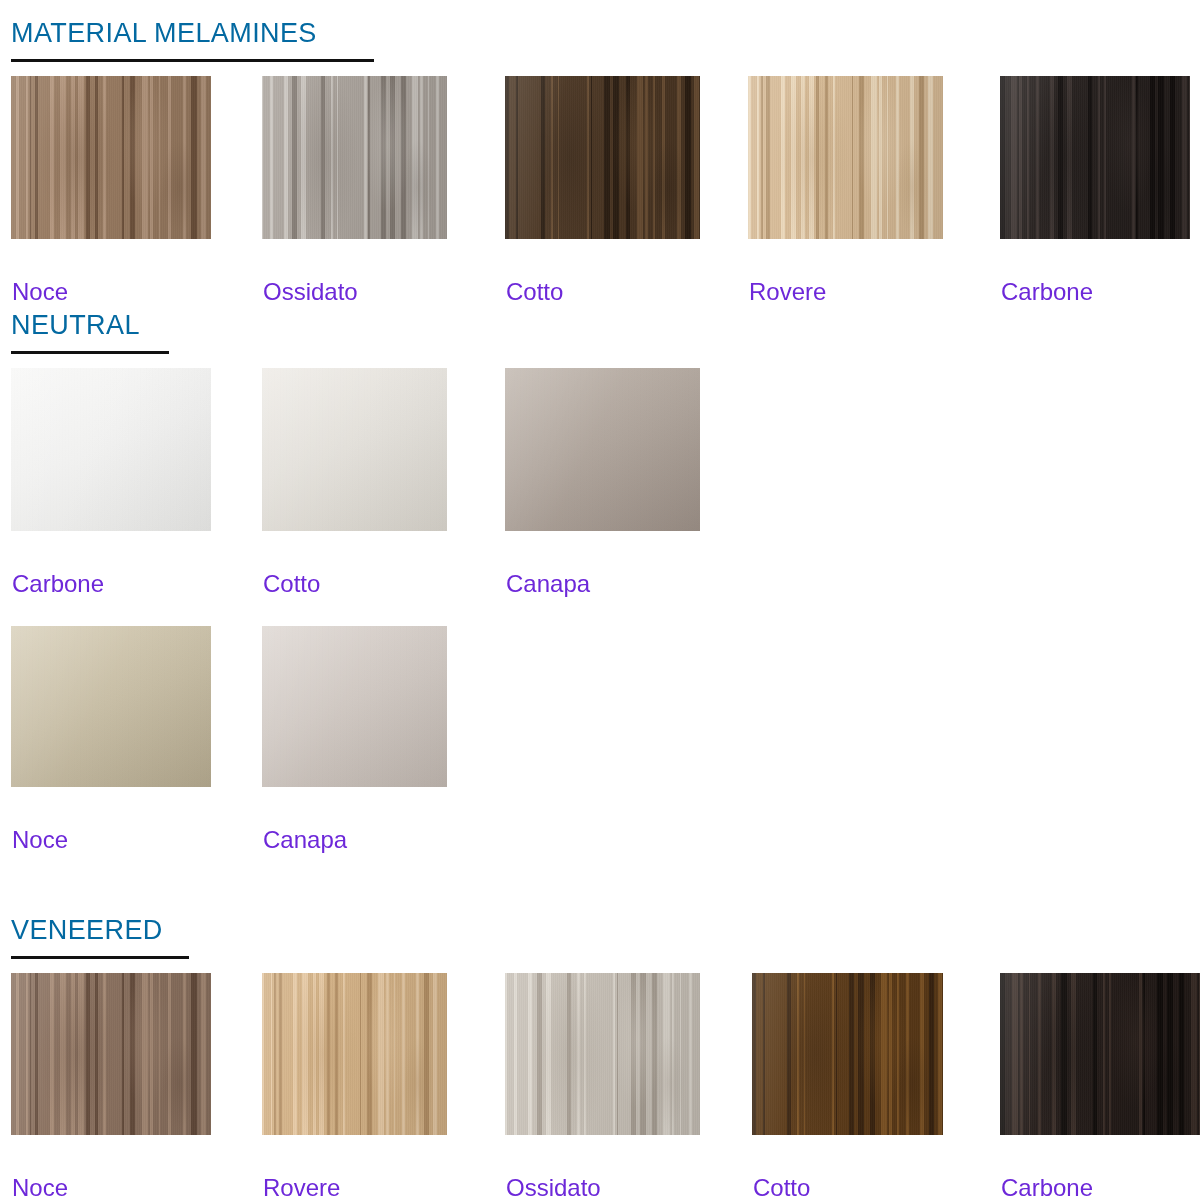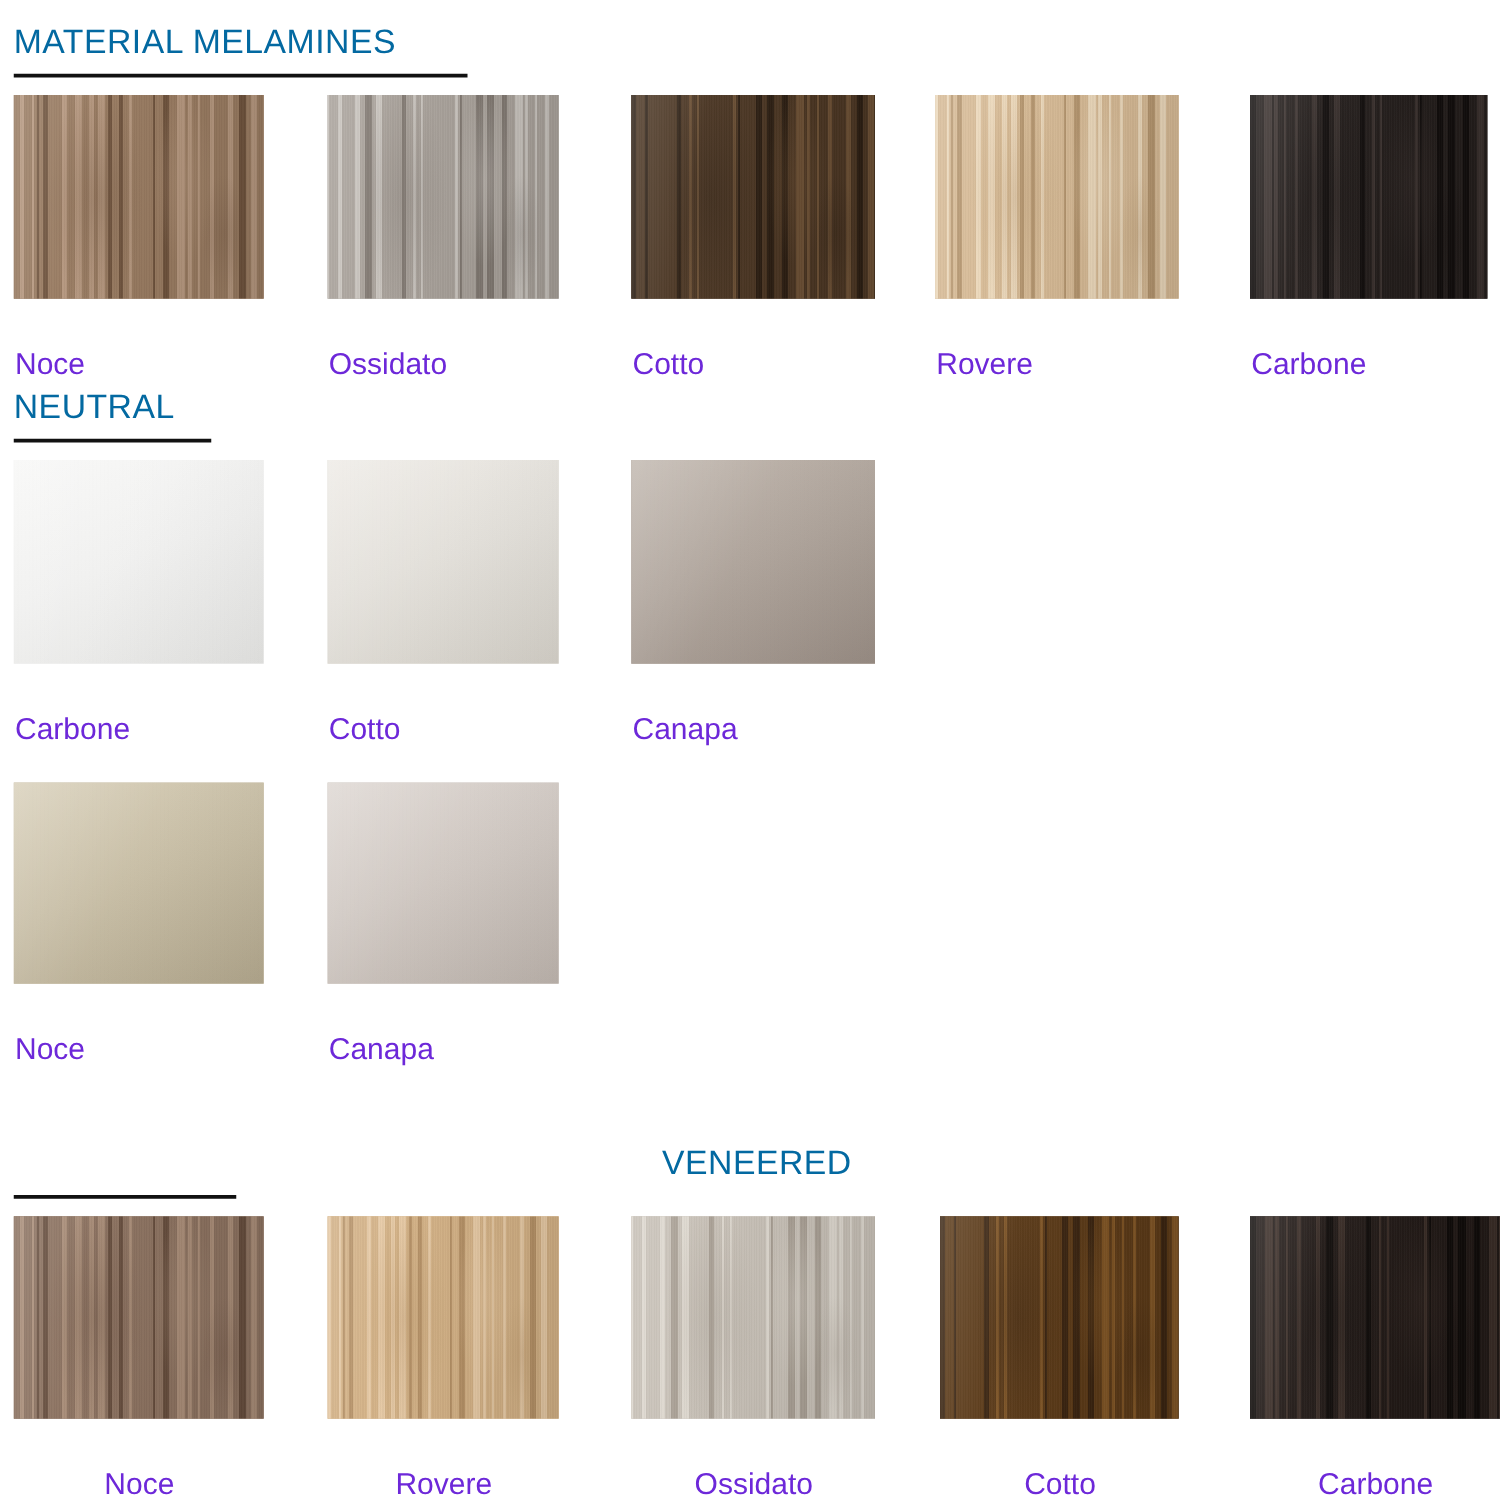--- a/index.html
+++ b/index.html
@@ -184,21 +184,21 @@
         <div class="cell" style="left: 262px; width: 185px;">
           <div class="chip solid" title="Canapa" style="width: 185px; height: 161px; background: rgb(206, 198, 192);">
             <div class="grain" style="background-image: linear-gradient(160deg, rgb(220, 213, 208) 0%, rgb(206, 198, 192) 48%, rgb(187, 178, 171) 100%); background-size: auto;"></div>
             <div class="speck"></div>
             <div class="sheen"></div>
           </div>
           <div class="caption">Canapa</div>
         </div>
       </div>
     </div>
-    <div class="section" style="top: 915px; text-align: center;">
+    <div class="section" style="top: 915px;">
       <div class="sec-head"><span class="sec-title">VENEERED</span><span class="sec-rule" style="width: 178px;"></span></div>
       <div class="row">
         <div class="cell" style="left: 11px; width: 200px;">
           <div class="chip" title="Noce" style="width: 200px; height: 162px; background: rgb(138, 112, 94);">
             <div class="grain" style="background-image: radial-gradient(26% 78% at 33% 50%, rgba(101, 76, 60, 0.333) 0%, rgba(101, 76, 60, 0.133) 40%, transparent 72%), radial-gradient(18% 60% at 68% 42%, rgba(166, 138, 117, 0.4) 0%, transparent 70%), radial-gradient(12% 40% at 84% 68%, rgba(101, 76, 60, 0.267) 0%, transparent 72%), linear-gradient(90deg, rgb(138, 112, 94) 0%, rgb(138, 112, 94) 1.06%, rgb(138, 112, 94) 1.06%, rgb(138, 112, 94) 2.63%, rgb(166, 138, 117) 2.63%, rgb(166, 138, 117) 3.98%, rgb(138, 112, 94) 3.98%, rgb(138, 112, 94) 7.42%, rgb(166, 138, 117) 7.42%, rgb(166, 138, 117) 8.29%, rgb(138, 112, 94) 8.29%, rgb(138, 112, 94) 9.28%, rgb(101, 76, 60) 9.28%, rgb(101, 76, 60) 10.2%, rgb(138, 112, 94) 10.2%, rgb(138, 112, 94) 11.85%, rgb(101, 76, 60) 11.85%, rgb(101, 76, 60) 13.71%, rgb(138, 112, 94) 13.71%, rgb(138, 112, 94) 14.82%, rgb(138, 112, 94) 14.82%, rgb(138, 112, 94) 15.9%, rgb(138, 112, 94) 15.9%, rgb(138, 112, 94) 19.5%, rgb(166, 138, 117) 19.5%, rgb(166, 138, 117) 21.38%, rgb(138, 112, 94) 21.38%, rgb(138, 112, 94) 24.52%, rgb(166, 138, 117) 24.52%, rgb(166, 138, 117) 27.34%, rgb(138, 112, 94) 27.34%, rgb(138, 112, 94) 29.95%, rgb(166, 138, 117) 29.95%, rgb(166, 138, 117) 31.99%, rgb(138, 112, 94) 31.99%, rgb(138, 112, 94) 33.68%, rgb(166, 138, 117) 33.68%, rgb(166, 138, 117) 36.4%, rgb(138, 112, 94) 36.4%, rgb(138, 112, 94) 37.7%, rgb(101, 76, 60) 37.7%, rgb(101, 76, 60) 39.26%, rgb(138, 112, 94) 39.26%, rgb(138, 112, 94) 41.9%, rgb(101, 76, 60) 41.9%, rgb(101, 76, 60) 43.6%, rgb(138, 112, 94) 43.6%, rgb(138, 112, 94) 46.16%, rgb(166, 138, 117) 46.16%, rgb(166, 138, 117) 47.35%, rgb(138, 112, 94) 47.35%, rgb(138, 112, 94) 48.85%, rgb(138, 112, 94) 48.85%, rgb(138, 112, 94) 49.69%, rgb(138, 112, 94) 49.69%, rgb(138, 112, 94) 52.06%, rgb(138, 112, 94) 52.06%, rgb(138, 112, 94) 53.97%, rgb(138, 112, 94) 53.97%, rgb(138, 112, 94) 55.73%, rgb(101, 76, 60) 55.73%, rgb(101, 76, 60) 56.36%, rgb(138, 112, 94) 56.36%, rgb(138, 112, 94) 59.53%, rgb(101, 76, 60) 59.53%, rgb(101, 76, 60) 62.01%, rgb(138, 112, 94) 62.01%, rgb(138, 112, 94) 65.49%, rgb(166, 138, 117) 65.49%, rgb(166, 138, 117) 68.61%, rgb(138, 112, 94) 68.61%, rgb(138, 112, 94) 69.68%, rgb(166, 138, 117) 69.68%, rgb(166, 138, 117) 71.11%, rgb(138, 112, 94) 71.11%, rgb(138, 112, 94) 73.83%, rgb(166, 138, 117) 73.83%, rgb(166, 138, 117) 74.64%, rgb(138, 112, 94) 74.64%, rgb(138, 112, 94) 78.39%, rgb(166, 138, 117) 78.39%, rgb(166, 138, 117) 79.9%, rgb(138, 112, 94) 79.9%, rgb(138, 112, 94) 81.89%, rgb(138, 112, 94) 81.89%, rgb(138, 112, 94) 82.65%, rgb(138, 112, 94) 82.65%, rgb(138, 112, 94) 85.75%, rgb(166, 138, 117) 85.75%, rgb(166, 138, 117) 87.72%, rgb(138, 112, 94) 87.72%, rgb(138, 112, 94) 90.13%, rgb(101, 76, 60) 90.13%, rgb(101, 76, 60) 92.9%, rgb(138, 112, 94) 92.9%, rgb(138, 112, 94) 94.85%, rgb(166, 138, 117) 94.85%, rgb(166, 138, 117) 97.35%, rgb(138, 112, 94) 97.35%, rgb(138, 112, 94) 99.46%, rgb(138, 112, 94) 99.46%, rgb(138, 112, 94) 101.59%, rgb(138, 112, 94) 101.59%, rgb(138, 112, 94) 102.55%); background-size: 100% 100%;"></div>
             <div class="speck"></div>
             <div class="sheen"></div>
           </div>
           <div class="caption">Noce</div>
         </div>

